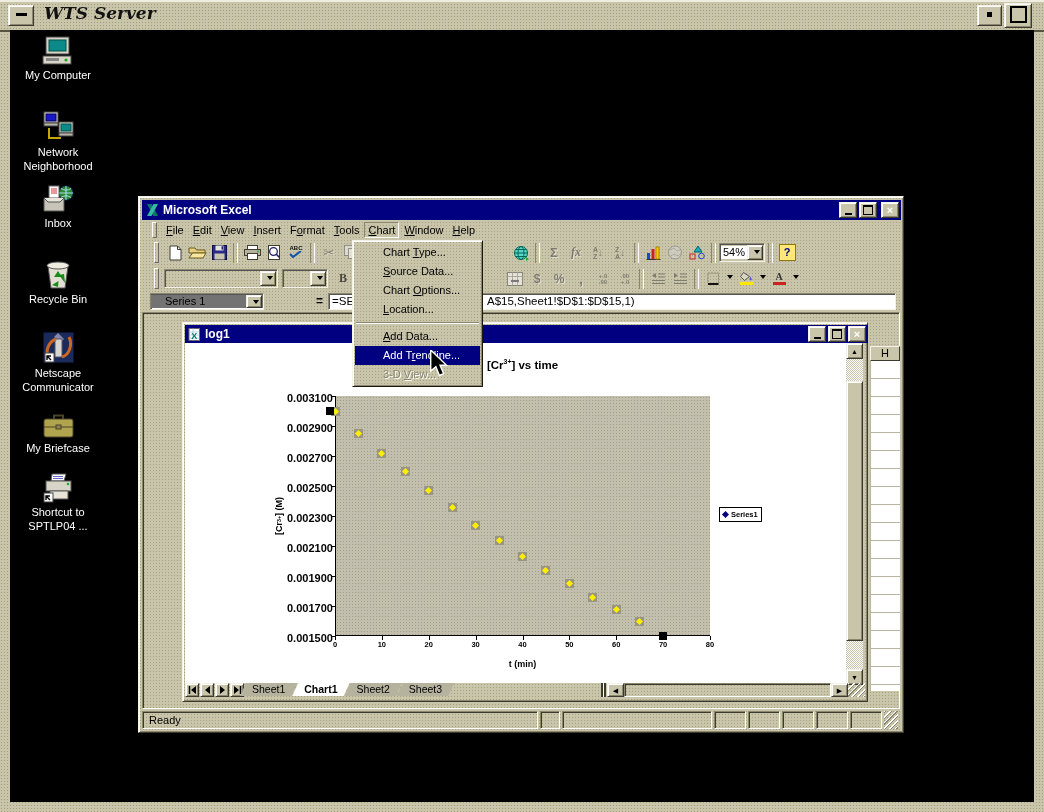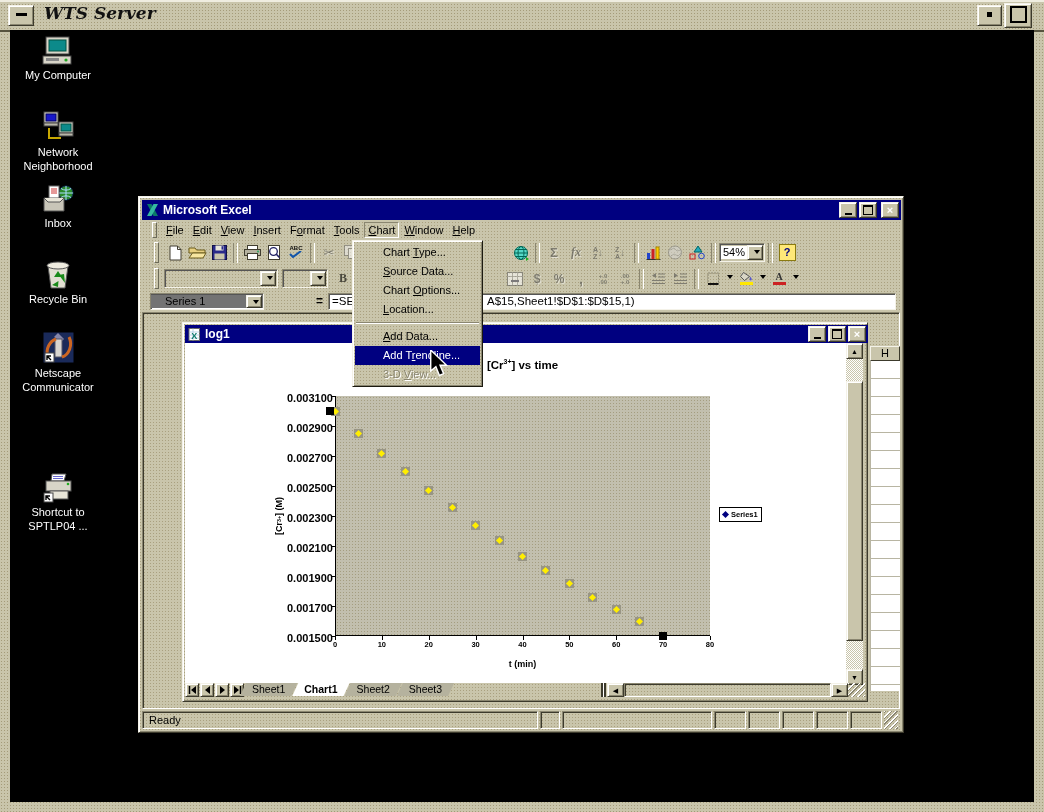--- a/index.html
+++ b/index.html
@@ -133,20 +133,26 @@
             <path d="M2 14l4 4h12l4-4" fill="#e8e5d8" stroke="#555"></path>
           </svg></span><div>Inbox</div></div>
       <div class="dicon" style="top: 301px;"><span><svg width="33" height="33">
             <rect x="1" y="1" width="31" height="31" fill="#1a2a5a" stroke="#000"></rect>
             <path d="M12 6l4-4 6 6-3 3z" fill="#88a"></path>
             <rect x="13" y="8" width="7" height="18" fill="#d8d5d0" stroke="#556"></rect>
             <path d="M6 26c-3-8 2-16 8-18M27 6c4 8 0 18-7 20" stroke="#c62" stroke-width="3" fill="none"></path>
             <rect x="3" y="22" width="9" height="9" fill="#fff" stroke="#444"></rect>
             <path d="M5 29v-4h4M5 25l4 4" stroke="#000" fill="none" stroke-width="1.4"></path>
           </svg></span><div>Netscape</div><div>Communicator</div></div>
+      <div class="dicon" style="top: 382px;"><span><svg width="33" height="27">
+            <rect x="2" y="7" width="29" height="18" rx="2" fill="#b0a44e" stroke="#4a4428"></rect>
+            <path d="M12 7V3.5h9V7" fill="none" stroke="#4a4428" stroke-width="2"></path>
+            <path d="M2 15h29" stroke="#4a4428"></path>
+            <rect x="14" y="13" width="5" height="4" fill="#8a8252" stroke="#4a4428"></rect>
+          </svg></span><div>My Briefcase</div></div>
       <div class="dicon" style="top: 442px;"><span><svg width="33" height="31">
             <path d="M10 2h14l-2 7H9z" fill="#fff" stroke="#555"></path>
             <path d="M11 4.5h10M11 6.5h10" stroke="#66c"></path>
             <rect x="4" y="9" width="25" height="10" fill="#d8d5c8" stroke="#555"></rect>
             <circle cx="26" cy="12" r="1.3" fill="#2a2"></circle>
             <rect x="8" y="19" width="18" height="8" fill="#e8e5d8" stroke="#555"></rect>
             <rect x="2" y="21" width="9" height="9" fill="#fff" stroke="#444"></rect>
             <path d="M4 28v-4h4M4 24l4 4" stroke="#000" fill="none" stroke-width="1.4"></path>
           </svg></span><div>Shortcut to</div><div>SPTLP04 ...</div></div>
     </div>

